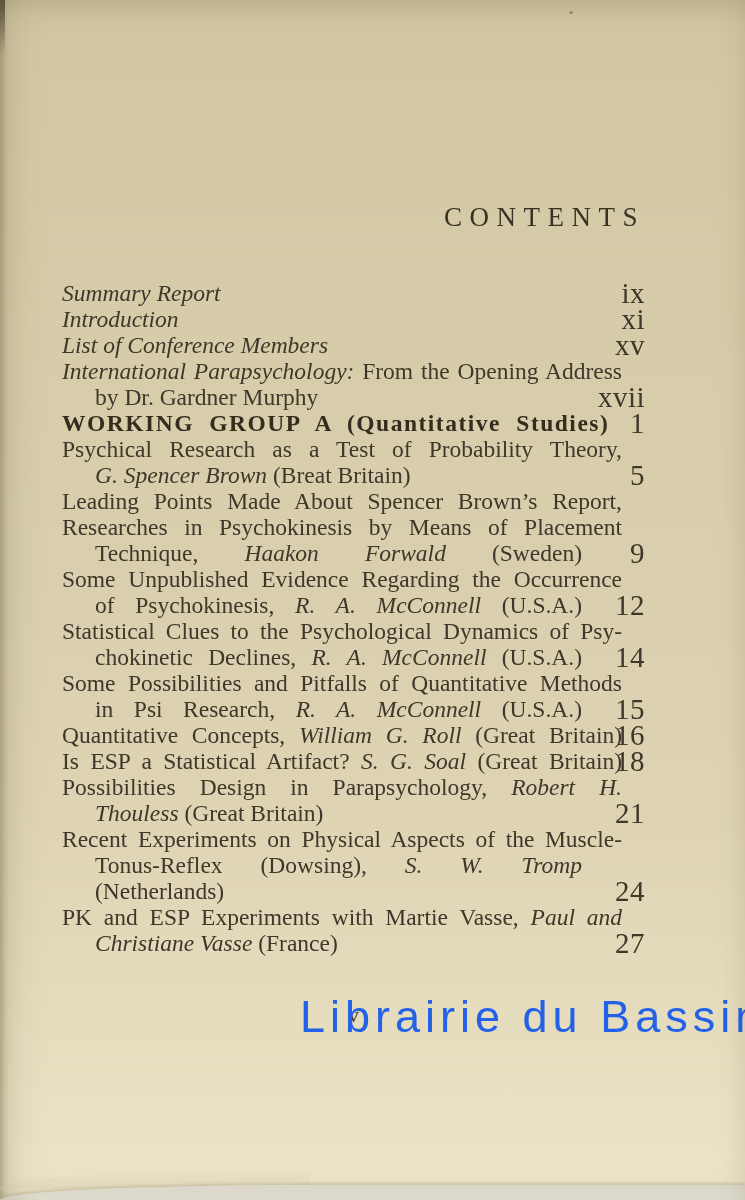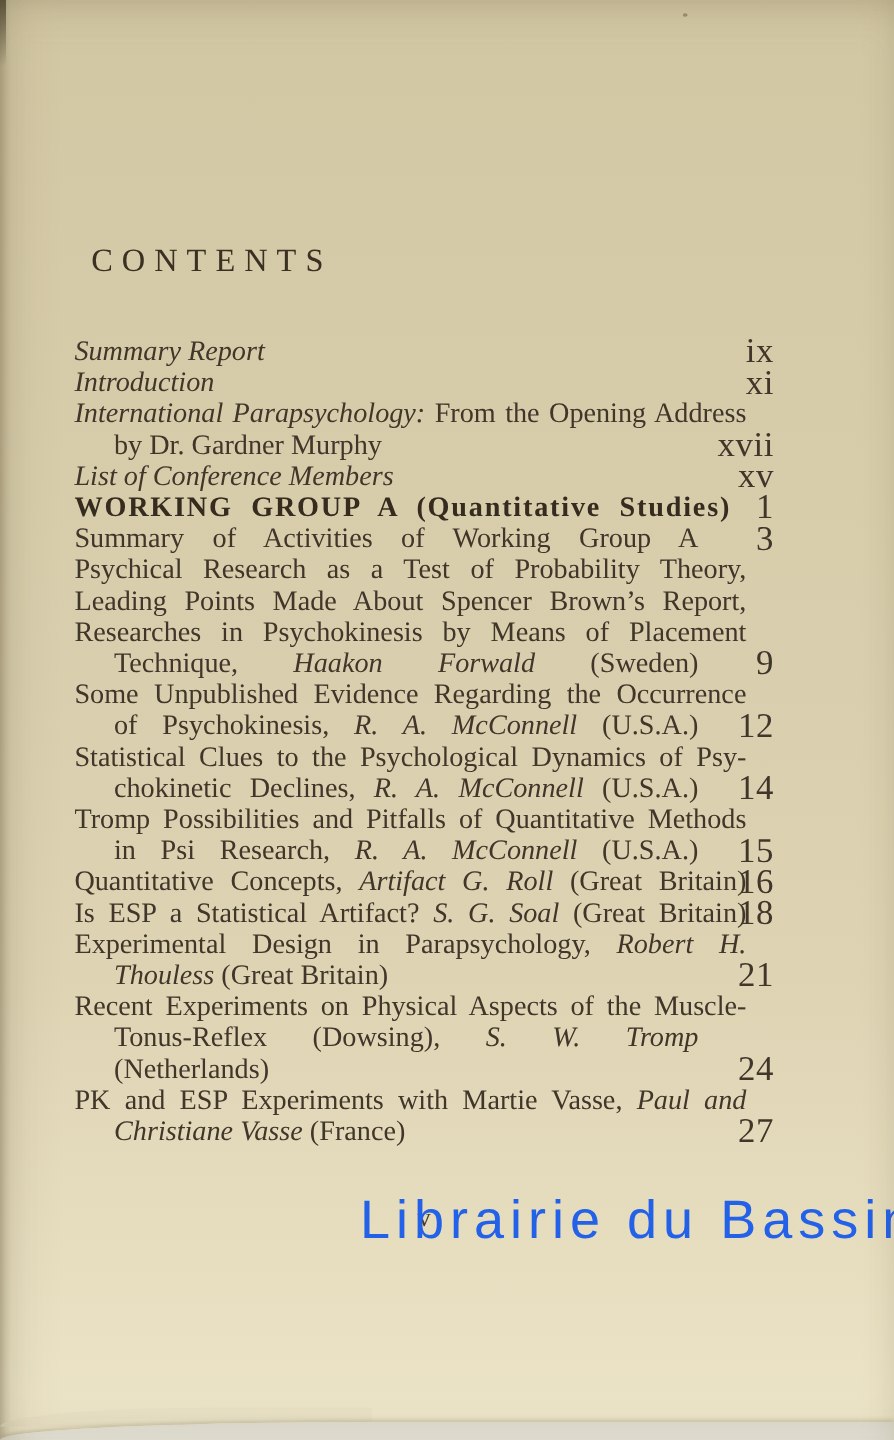--- a/index.html
+++ b/index.html
@@ -34,21 +34,21 @@
     background: linear-gradient(180deg, #dedbcd, #e9e7dd);
     border-top-left-radius: 45% 16px;
     box-shadow: 0 -2px 3px rgba(140,130,100,0.28); }
 
   
   .content { position: relative; padding: 202px 0 0 62px; width: 583px; z-index: 2; }
   .heading {
     margin: 0; padding-left: 14px;
     font-size: 27px; line-height: 31px; font-weight: 400;
     letter-spacing: 7.5px; text-indent: 0;
-    text-align: left; color: #3a3123;
+    text-align: right; color: #3a3123;
   }
   .toc { margin-top: 47px; font-size: 23.5px; }
   .toc-entry.space-before { }
   .toc-entry.bold { font-weight: 700; letter-spacing: 1.5px; word-spacing: 8px; color: #352c1f; }
   .toc-line { position: relative; line-height: 26px; }
   .line-text { display: block; width: 560px; white-space: normal; }
   .toc-line.indent .line-text { margin-left: 33px; width: 527px; }
   .toc-line.stretch-full .line-text { text-align: justify; text-align-last: justify; }
   .toc-line.stretch-mid .line-text { width: 520px; text-align: justify; text-align-last: justify; }
   .toc-line.stretch-mid.indent .line-text { width: 487px; }
@@ -86,49 +86,47 @@
             <span class="page-num">ix</span>
           </div>
         </div>
         <div class="toc-entry">
           <div class="toc-line">
             <span class="line-text"><span class="it">Introduction</span></span>
             <span class="page-num">xi</span>
           </div>
         </div>
         <div class="toc-entry">
+          <div class="toc-line">
+            <span class="line-text"><span class="it">List of Conference Members</span></span>
+            <span class="page-num">xv</span>
+          </div>
+        </div>
+        <div class="toc-entry">
           <div class="toc-line stretch-full">
             <span class="line-text"><span class="it">International Parapsychology:</span><span> From the Opening Address</span></span>
           </div>
           <div class="toc-line indent">
             <span class="line-text"><span>by Dr. Gardner Murphy</span></span>
             <span class="page-num">xvii</span>
           </div>
         </div>
-        <div class="toc-entry">
-          <div class="toc-line">
-            <span class="line-text"><span class="it">List of Conference Members</span></span>
-            <span class="page-num">xv</span>
-          </div>
-        </div>
         <div class="toc-entry space-before bold">
           <div class="toc-line">
             <span class="line-text"><span>WORKING GROUP A (Quantitative Studies)</span></span>
             <span class="page-num">1</span>
           </div>
         </div>
         <div class="toc-entry">
-          <div class="toc-line stretch-mid">
-            <span class="line-text"><span>Summary of Activities of Working Group A</span></span>
-            <span class="page-num">3</span>
-          </div>
-        </div>
-        <div class="toc-entry">
           <div class="toc-line stretch-full">
             <span class="line-text"><span>Psychical Research as a Test of Probability Theory,</span></span>
+          </div>
+          <div class="toc-line indent">
+            <span class="line-text"><span class="it">G. Spencer Brown</span><span> (Breat Britain)</span></span>
+            <span class="page-num">5</span>
           </div>
         </div>
         <div class="toc-entry">
           <div class="toc-line stretch-full">
             <span class="line-text"><span>Leading Points Made About Spencer Brown’s Report,</span></span>
           </div>
         </div>
         <div class="toc-entry">
           <div class="toc-line stretch-full">
             <span class="line-text"><span>Researches in Psychokinesis by Means of Placement</span></span>
@@ -151,42 +149,42 @@
           <div class="toc-line stretch-full">
             <span class="line-text"><span>Statistical Clues to the Psychological Dynamics of Psy-</span></span>
           </div>
           <div class="toc-line indent stretch-mid">
             <span class="line-text"><span>chokinetic Declines, </span><span class="it">R. A. McConnell</span><span> (U.S.A.)</span></span>
             <span class="page-num">14</span>
           </div>
         </div>
         <div class="toc-entry">
           <div class="toc-line stretch-full">
-            <span class="line-text"><span>Tromp Possibilities and Pitfalls of Quantitative Methods</span></span>
+            <span class="line-text"><span>Some Possibilities and Pitfalls of Quantitative Methods</span></span>
           </div>
           <div class="toc-line indent stretch-mid">
             <span class="line-text"><span>in Psi Research, </span><span class="it">R. A. McConnell</span><span> (U.S.A.)</span></span>
             <span class="page-num">15</span>
           </div>
         </div>
         <div class="toc-entry">
           <div class="toc-line stretch-full">
-            <span class="line-text"><span>Quantitative Concepts, </span><span class="it">Artifact G. Roll</span><span> (Great Britain)</span></span>
+            <span class="line-text"><span>Quantitative Concepts, </span><span class="it">William G. Roll</span><span> (Great Britain)</span></span>
             <span class="page-num">16</span>
           </div>
         </div>
         <div class="toc-entry">
           <div class="toc-line stretch-full">
             <span class="line-text"><span>Is ESP a Statistical Artifact? </span><span class="it">S. G. Soal</span><span> (Great Britain)</span></span>
             <span class="page-num">18</span>
           </div>
         </div>
         <div class="toc-entry">
           <div class="toc-line stretch-full">
-            <span class="line-text"><span>Experimental Design in Parapsychology, </span><span class="it">Robert H.</span></span>
+            <span class="line-text"><span>Possibilities Design in Parapsychology, </span><span class="it">Robert H.</span></span>
           </div>
           <div class="toc-line indent">
             <span class="line-text"><span class="it">Thouless</span><span> (Great Britain)</span></span>
             <span class="page-num">21</span>
           </div>
         </div>
         <div class="toc-entry">
           <div class="toc-line stretch-full">
             <span class="line-text"><span>Recent Experiments on Physical Aspects of the Muscle-</span></span>
           </div>

